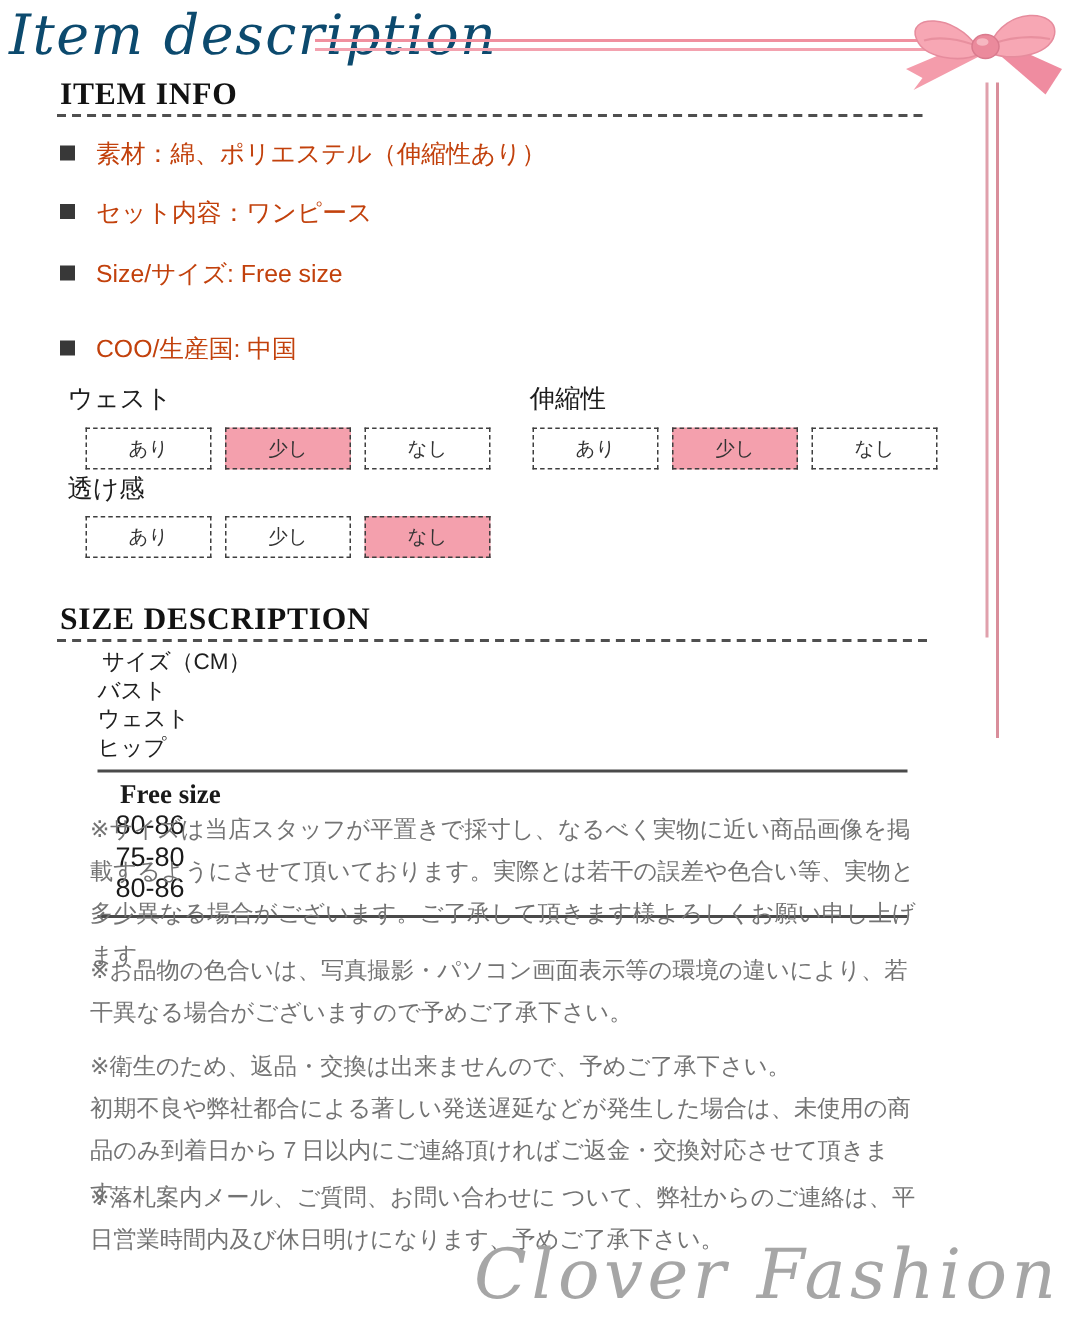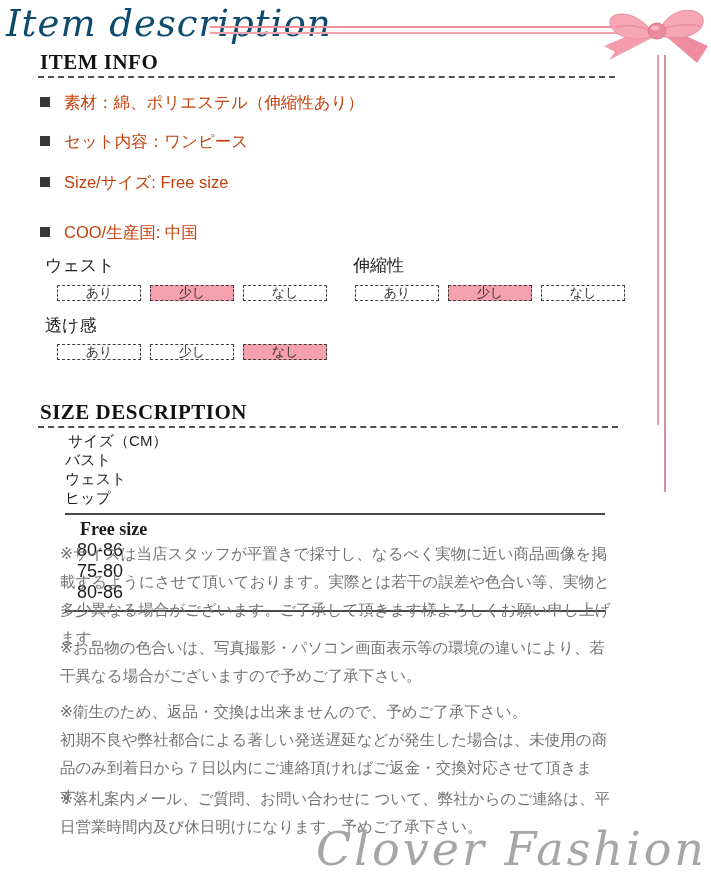--- a/index.html
+++ b/index.html
@@ -21,21 +21,21 @@
   .dash-rule{position:absolute;height:0;border-top:2px dashed #4f4f4f;}
 
   
   .bullet{position:absolute;left:40px;display:flex;align-items:flex-start;}
   .bullet .sq{width:10px;height:10px;background:#383838;margin:5px 14px 0 0;flex:0 0 auto;}
   .bullet .txt{font-size:16.5px;color:#c2410c;}
 
   
   .grp-label{position:absolute;font-size:17px;color:#1d1d1d;}
   .opt-row{position:absolute;display:flex;}
-  .opt{width:84px;height:16px;box-sizing:border-box;border:1.5px dashed #3f3f3f;
+  .opt{width:84px;height:28px;box-sizing:border-box;border:1.5px dashed #3f3f3f;
     margin-right:9px;font-size:13px;color:#333;display:flex;align-items:center;justify-content:center;}
   .opt.selected{background:#f4a0ad;}
 
   
   .size-table{position:absolute;left:65px;top:432px;width:540px;}
   .trow{display:flex;align-items:baseline;flex-direction:column;}
   .thead{font-size:15px;color:#1f1f1f;padding-bottom:5px;border-bottom:2px solid #4a4a4a;}
   .tbody{font-size:18px;color:#1a1a1a;padding:4px 0 7px 0;border-bottom:2px solid #4a4a4a;}
   .c1{width:105px;padding-left:3px;}
   .c2{width:102px;}

